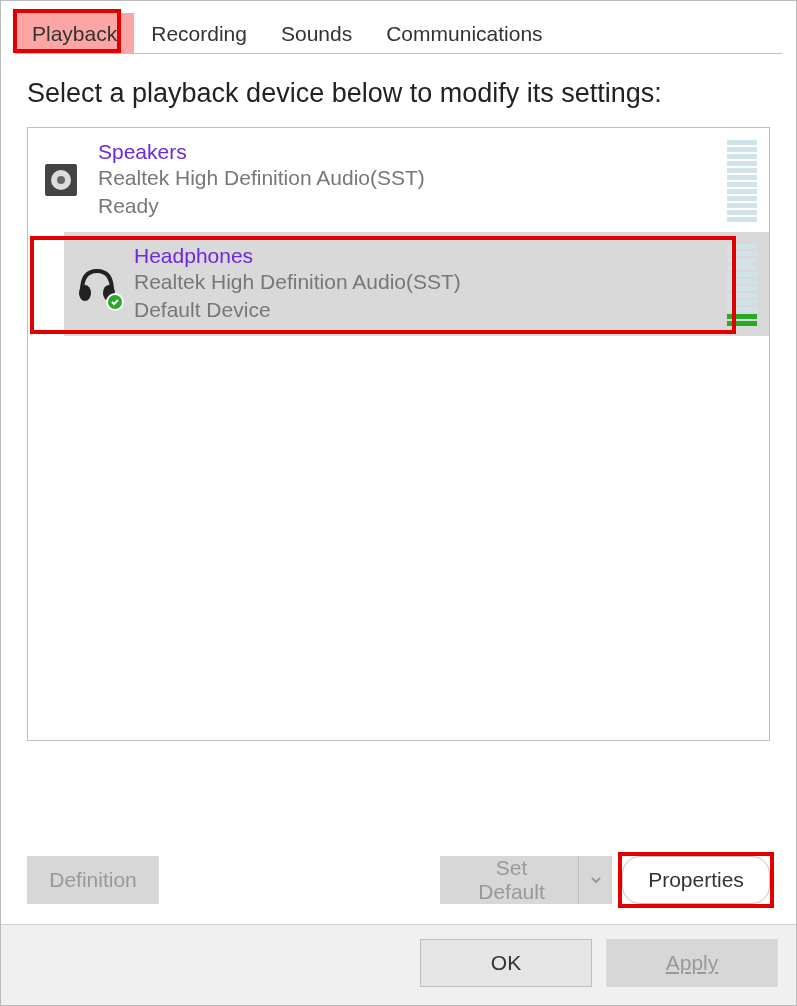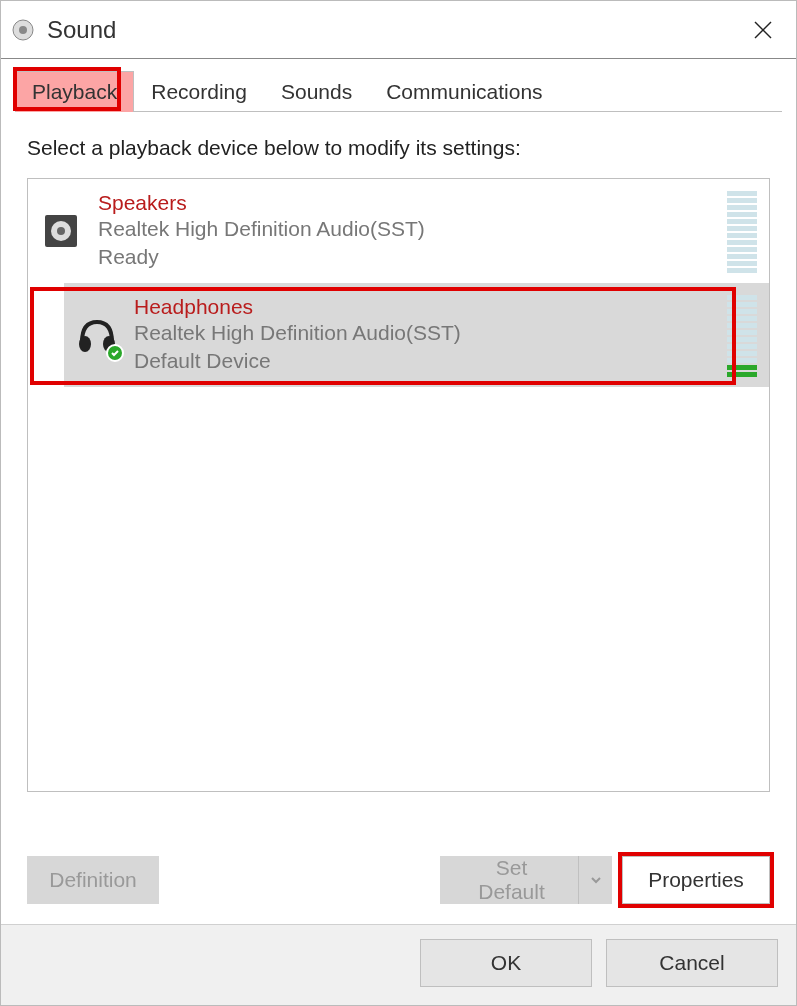--- a/index.html
+++ b/index.html
@@ -73,21 +73,21 @@
     background:#bfbfbf;
     z-index:1;
   }
   .content {
     padding: 24px 26px 0 26px;
     flex: 1;
     display:flex;
     flex-direction:column;
   }
   .instruction {
-    font-size: 21px;
+    font-size: 27px;
     color: #222;
     margin-bottom: 18px;
   }
   .device-list {
     border: 1px solid #bfbfbf;
     flex: 0 0 614px;
     background: #fff;
     overflow: hidden;
     position: relative;
   }
@@ -104,21 +104,21 @@
   }
   .device-icon {
     width: 46px; height: 46px;
     margin-right: 14px;
     display:flex;align-items:center;justify-content:center;
     position:relative;
   }
   .device-text { flex:1; }
   .device-title {
     font-size: 21px;
-    color: #b91c1c;
+    color: #6d28d9;
   }
   .device-sub {
     font-size: 21px;
     color: #777;
     line-height: 1.35;
   }
   .vu {
     width: 30px;
     height: 84px;
     display:flex;
@@ -183,35 +183,20 @@
     border-radius:50%;
     border:2px solid #fff;
     display:flex;align-items:center;justify-content:center;
   }
 </style>
 </head>
 <body>
 
 <div class="window">
 
-  <div class="titlebar">
-    <div class="icon-wrap">
-      <svg width="24" height="24" viewBox="0 0 24 24">
-        <circle cx="12" cy="12" r="10" fill="#ddd" stroke="#888"></circle>
-        <circle cx="12" cy="12" r="4" fill="#888"></circle>
-      </svg>
-    </div>
-    <div class="title">Sound</div>
-    <div class="close">
-      <svg width="20" height="20" viewBox="0 0 20 20">
-        <line x1="2" y1="2" x2="18" y2="18" stroke="#222" stroke-width="1.5"></line>
-        <line x1="18" y1="2" x2="2" y2="18" stroke="#222" stroke-width="1.5"></line>
-      </svg>
-    </div>
-  </div>
 
   <div class="tabs">
     <div class="tab active"><span>Playback</span></div>
     <div class="tab"><span>Recording</span></div>
     <div class="tab"><span>Sounds</span></div>
     <div class="tab"><span>Communications</span></div>
     <div class="tab-border-line"></div>
     <div class="tab-highlight" style="left:12px; top:8px; width:108px; height:44px;"></div>
   </div>
 
@@ -296,28 +281,28 @@
     <div class="set-default-wrap">
       <button class="btn disabled" style="width:138px;padding-left:23px;">
           <span>Set Default</span>
         </button>
       <div class="dd">
         <svg width="12" height="12" viewBox="0 0 12 12">
             <path d="M2 4 L6 8 L10 4" fill="none" stroke="#999" stroke-width="2"></path>
           </svg>
       </div>
     </div>
-    <button class="btn white" style="width:148px;">
+    <button class="btn white" style="width:148px;border-radius:18px;">
         <span>Properties</span>
       </button>
     <div class="props-highlight" style="right:22px; top:18px; width:156px; height:56px;"></div>
   </div>
 
   <div class="dialog-buttons">
     <button class="btn grey-border">
         <span>OK</span>
       </button>
-    <button class="btn grey-border">
-        <span>Cancel</span>
+    <button class="btn disabled">
+        <span style="text-decoration:underline;">Apply</span>
       </button>
   </div>
 
 </div>
 
 </body></html>

